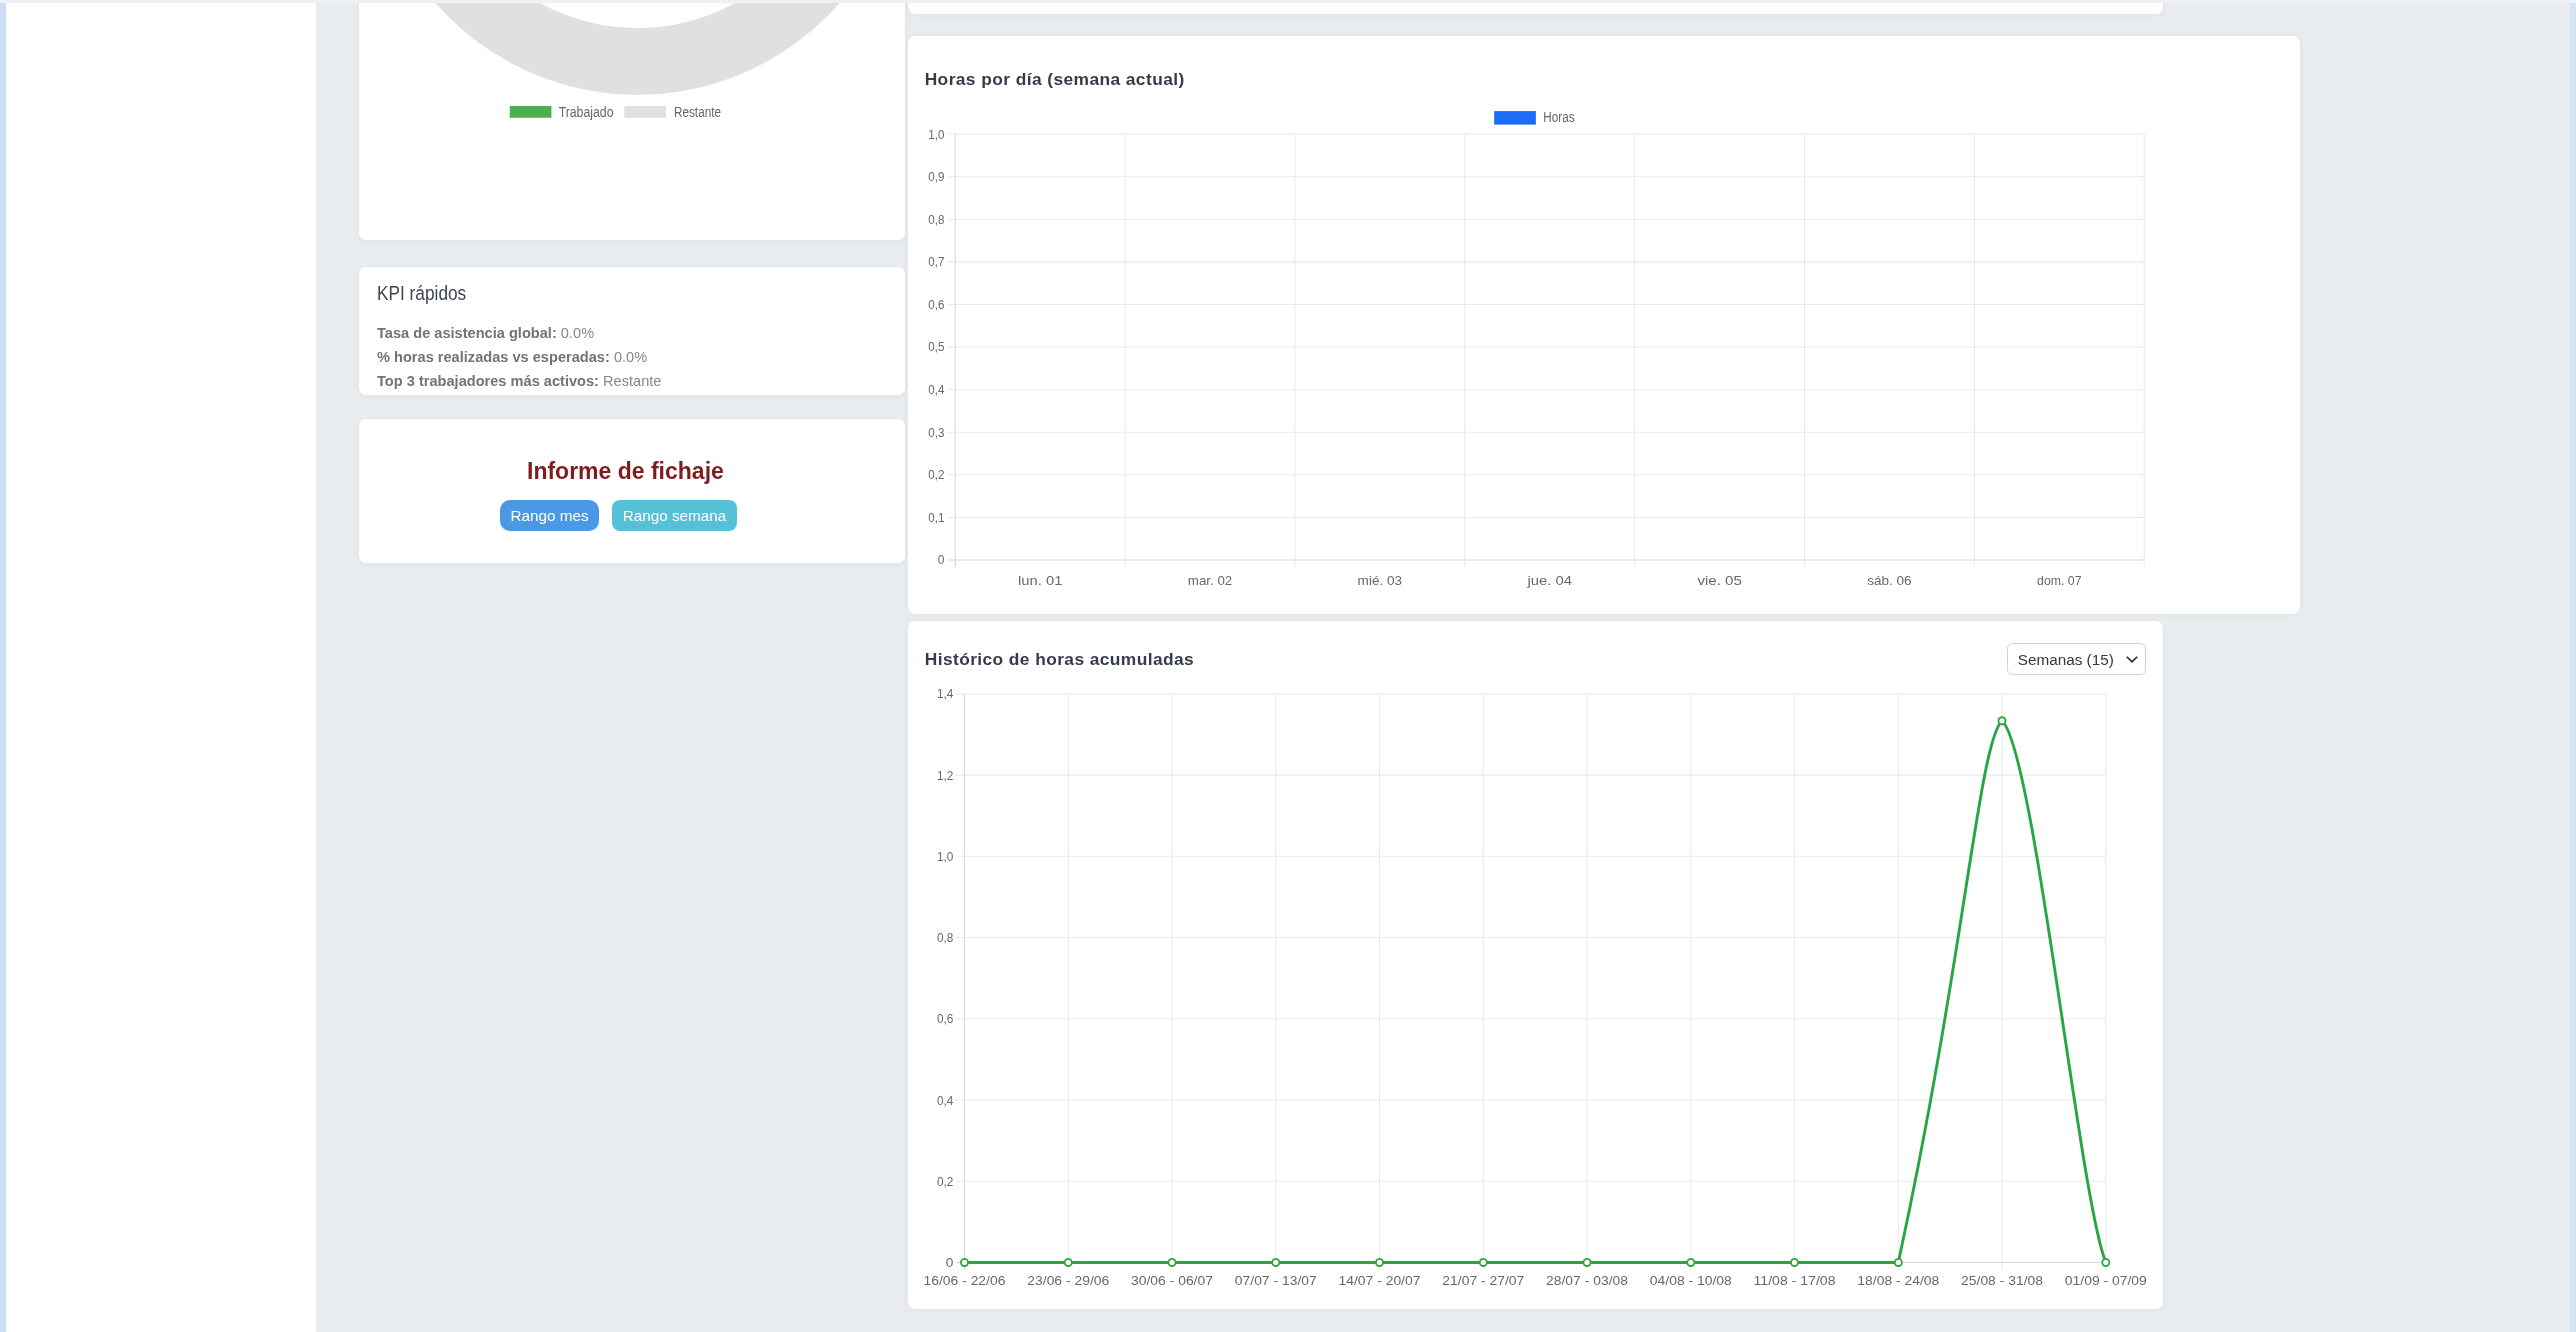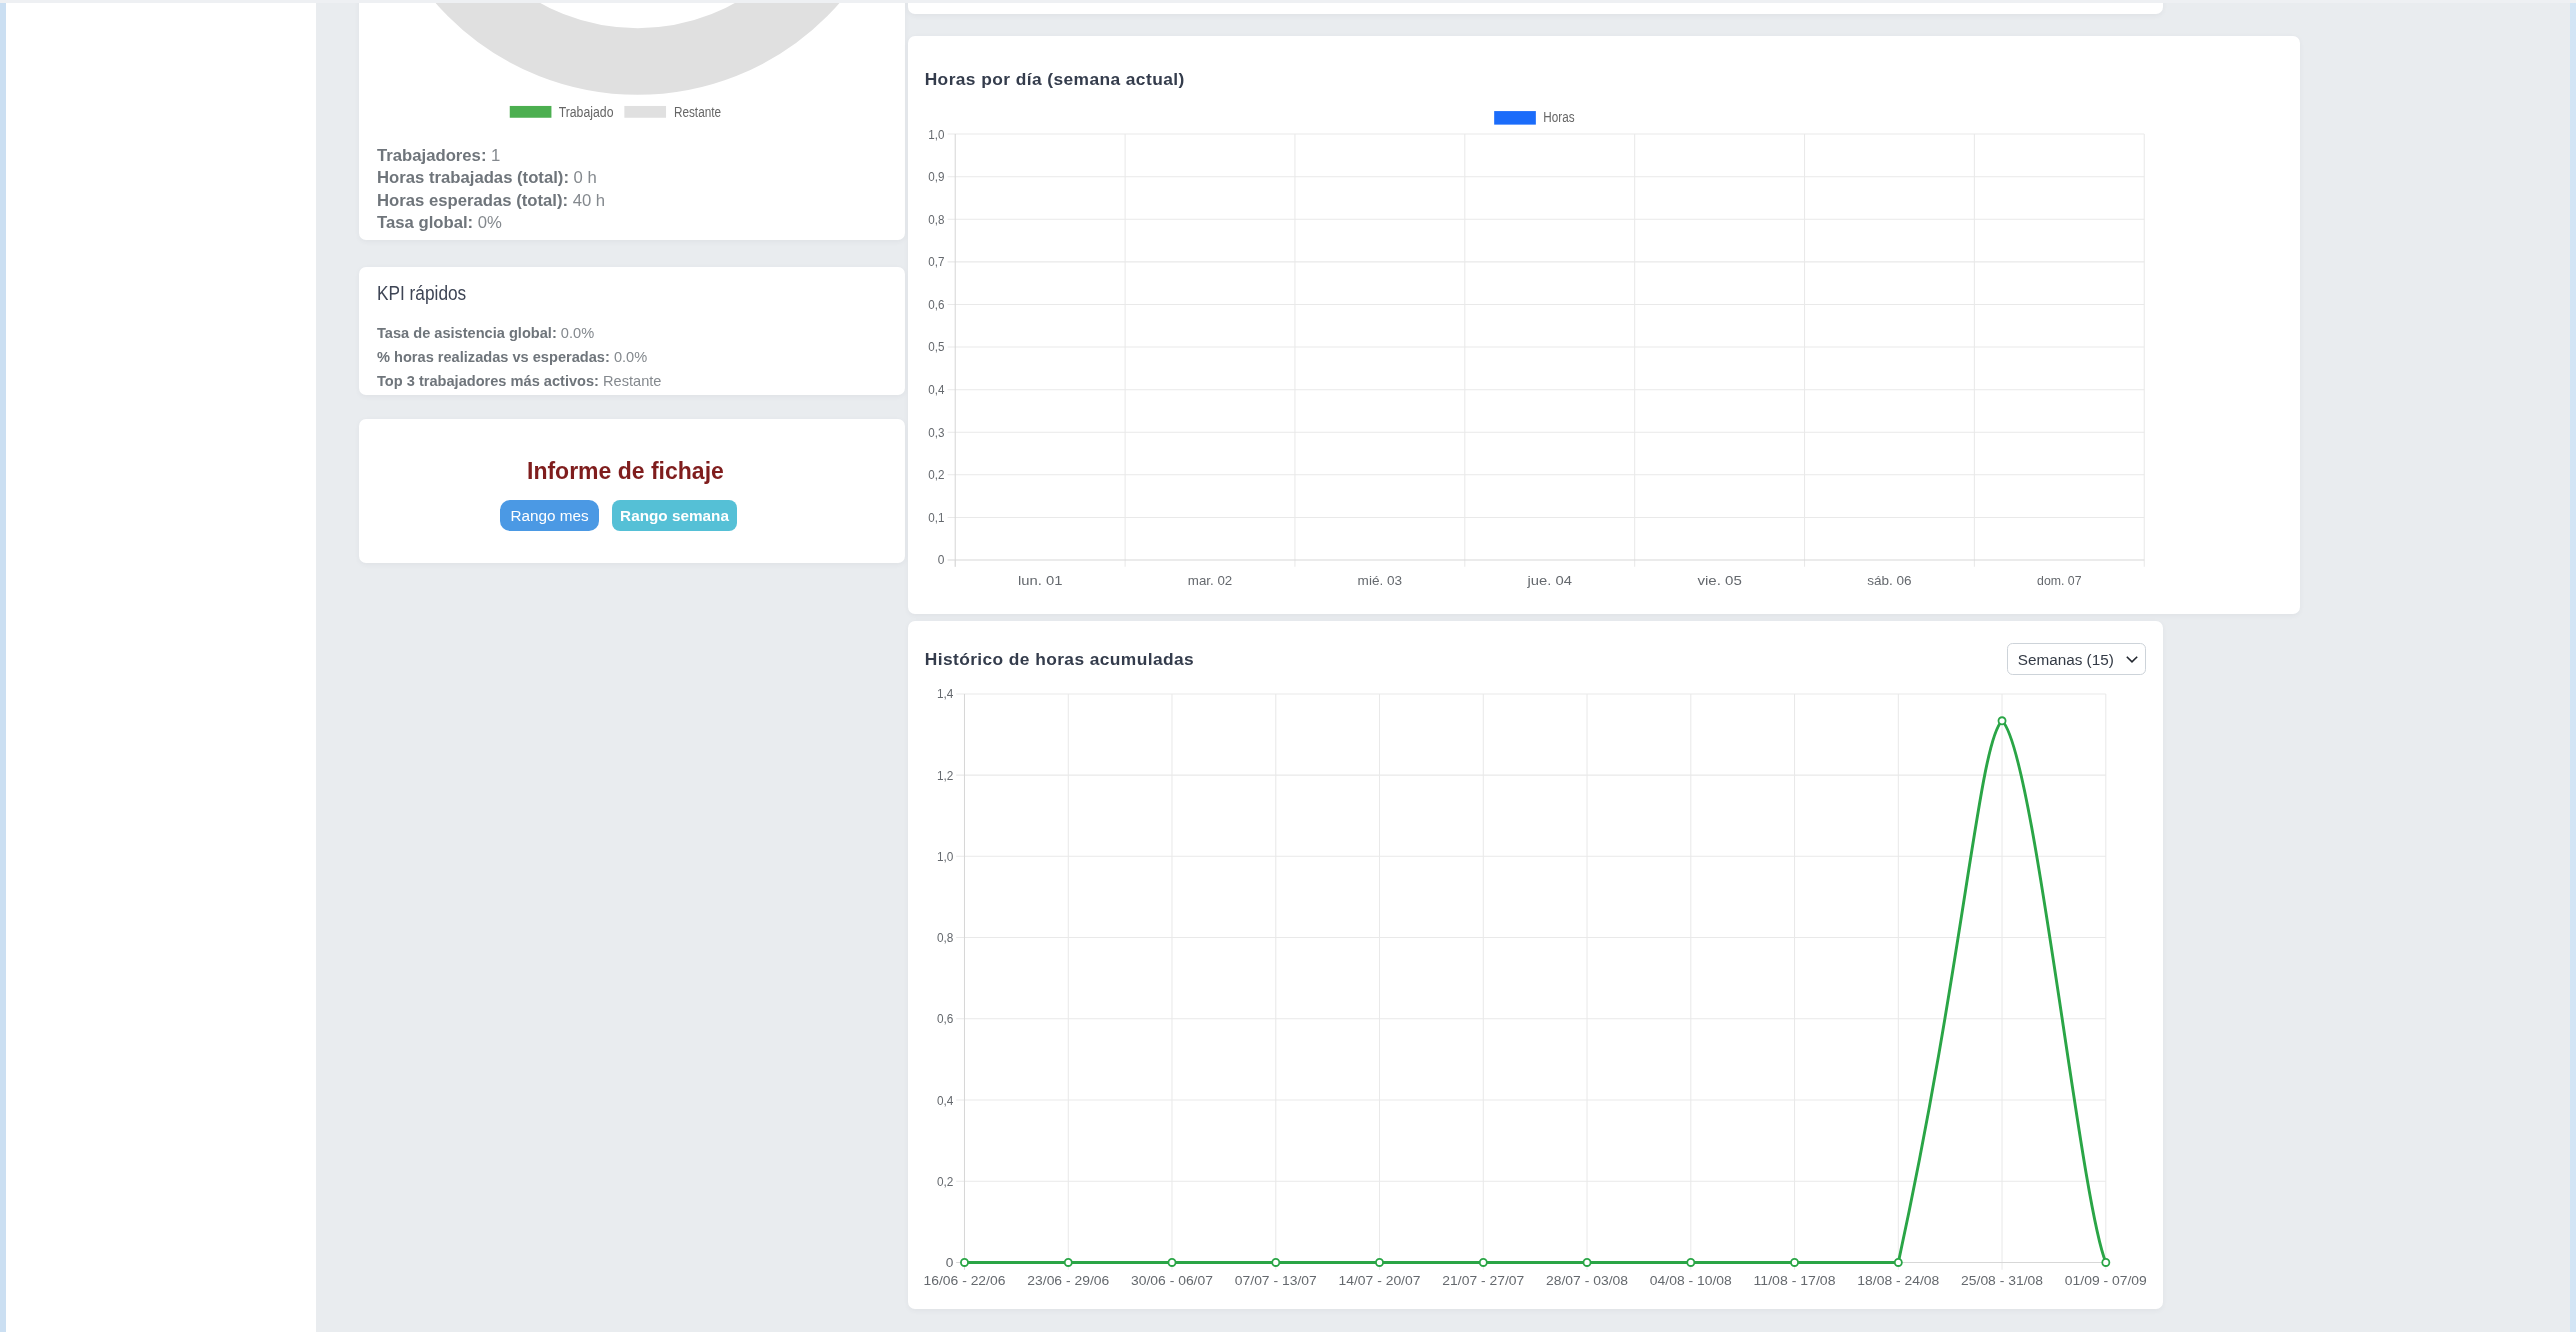--- a/index.html
+++ b/index.html
@@ -18,41 +18,35 @@
 <div class="abs" style="left:2570px;top:0;width:5.6px;height:1332px;background:#d3e5f5"></div>
 
 <div class="card" style="left:359px;top:-42px;width:546px;height:282px">
   <svg class="abs" style="left:0;top:0" width="546" height="282" viewBox="0 0 786 406">
     <circle cx="401" cy="-189" r="338" fill="none" stroke="#e0e0e0" stroke-width="96"></circle>
     <rect x="217" y="213" width="60" height="17" fill="#4caf50"></rect>
     <text x="287.4" y="228.8" font-size="22" fill="#666" lengthAdjust="spacingAndGlyphs" textLength="79">Trabajado</text>
     <rect x="382" y="213" width="60" height="17" fill="#e0e0e0"></rect>
     <text x="453.3" y="228.8" font-size="22" fill="#666" lengthAdjust="spacingAndGlyphs" textLength="68">Restante</text>
   </svg>
-  <div class="abs" style="left:18px;top:187px;font-size:16.7px;line-height:22.4px;color:#6f757b;font-weight:700;white-space:nowrap">
-    <div>Trabajadores: <span class="v">1</span></div>
-    <div>Horas trabajadas (total): <span class="v">0 h</span></div>
-    <div>Horas esperadas (total): <span class="v">40 h</span></div>
-    <div>Tasa global: <span class="v">0%</span></div>
-  </div>
 </div>
 
 <div class="card" style="left:359px;top:267px;width:546px;height:128px">
   <div class="abs t1" style="left:18px;top:16.6px;font-size:19.4px;color:#3e4555;transform:scaleX(.89);transform-origin:0 0">KPI rápidos</div>
   <div class="abs" style="left:18px;top:54px;font-size:14.6px;line-height:24px;color:#6f757b;font-weight:700;white-space:nowrap">
     <div>Tasa de asistencia global: <span class="v">0.0%</span></div>
     <div>% horas realizadas vs esperadas: <span class="v">0.0%</span></div>
     <div>Top 3 trabajadores más activos: <span class="v">Restante</span></div>
   </div>
 </div>
 
 <div class="card" style="left:359px;top:419px;width:546px;height:144px">
   <div class="abs t1" style="left:168px;top:41px;font-size:23px;font-weight:700;color:#7f1d1d">Informe de fichaje</div>
   <div class="abs t1" style="left:141px;top:81px;width:99px;height:31px;background:#4b99e4;border-radius:10px;color:#fff;font-size:15.3px;font-weight:400;text-align:center;line-height:31px">Rango mes</div>
-  <div class="abs t1" style="left:253px;top:81px;width:125px;height:31px;background:#55c0d6;border-radius:8px;color:#fff;font-size:15.3px;font-weight:700;text-align:center;line-height:31px">Rango semana</div>
+  <div class="abs t1" style="left:253px;top:81px;width:125px;height:31px;background:#55c0d6;border-radius:8px;color:#fff;font-size:15.3px;font-weight:400;text-align:center;line-height:31px">Rango semana</div>
 </div>
 
 <div class="card" style="left:908px;top:-28px;width:1255px;height:42px"></div>
 
 <div class="card" style="left:908px;top:36px;width:1392px;height:578px">
   <svg class="abs" style="left:0;top:0" width="1255" height="578" viewBox="0 0 1807 832">
     <text x="24" y="70.4" font-size="25" font-weight="bold" fill="#343c4c" letter-spacing="0.6">Horas por día (semana actual)</text>
     <rect x="844" y="108" width="60" height="19.5" fill="#1b6cfa"></rect>
     <text x="914.7" y="123.8" font-size="21" fill="#666" lengthAdjust="spacingAndGlyphs" textLength="45">Horas</text>
     <g stroke="#e9e9e9" stroke-width="1.5">

